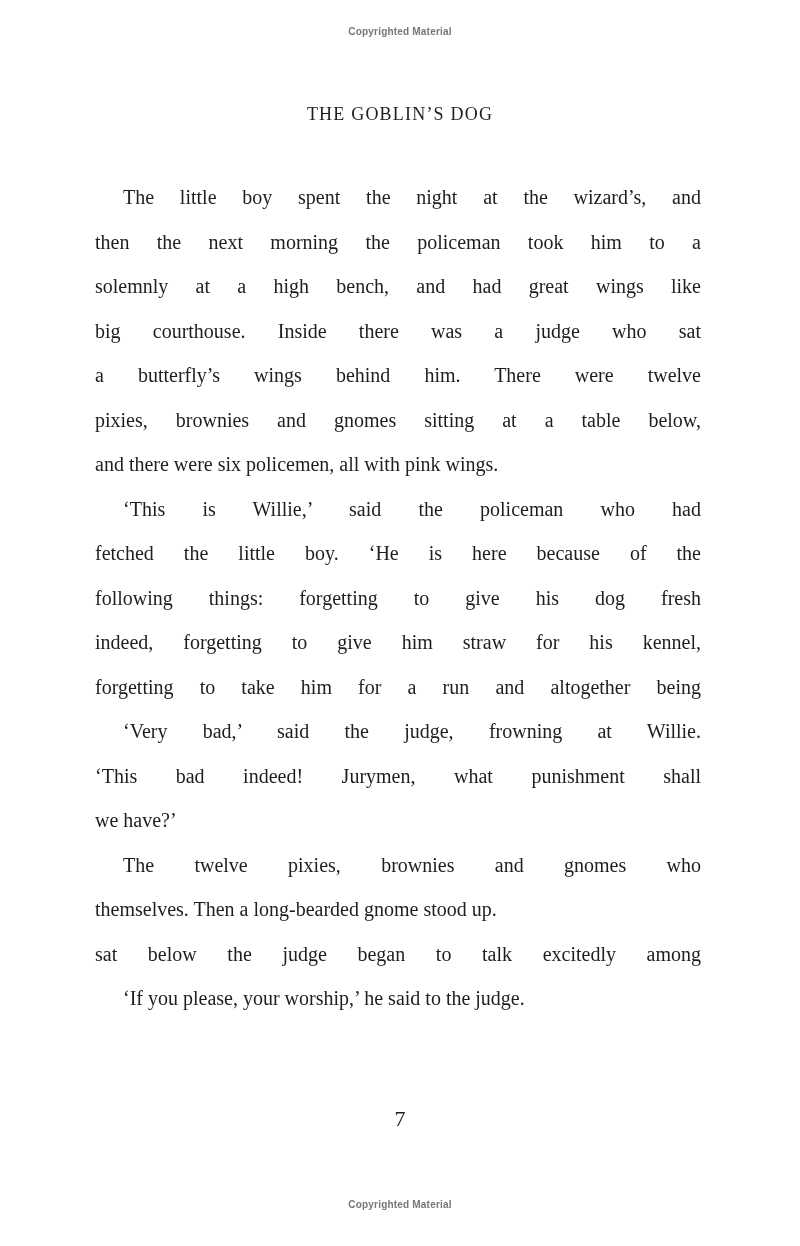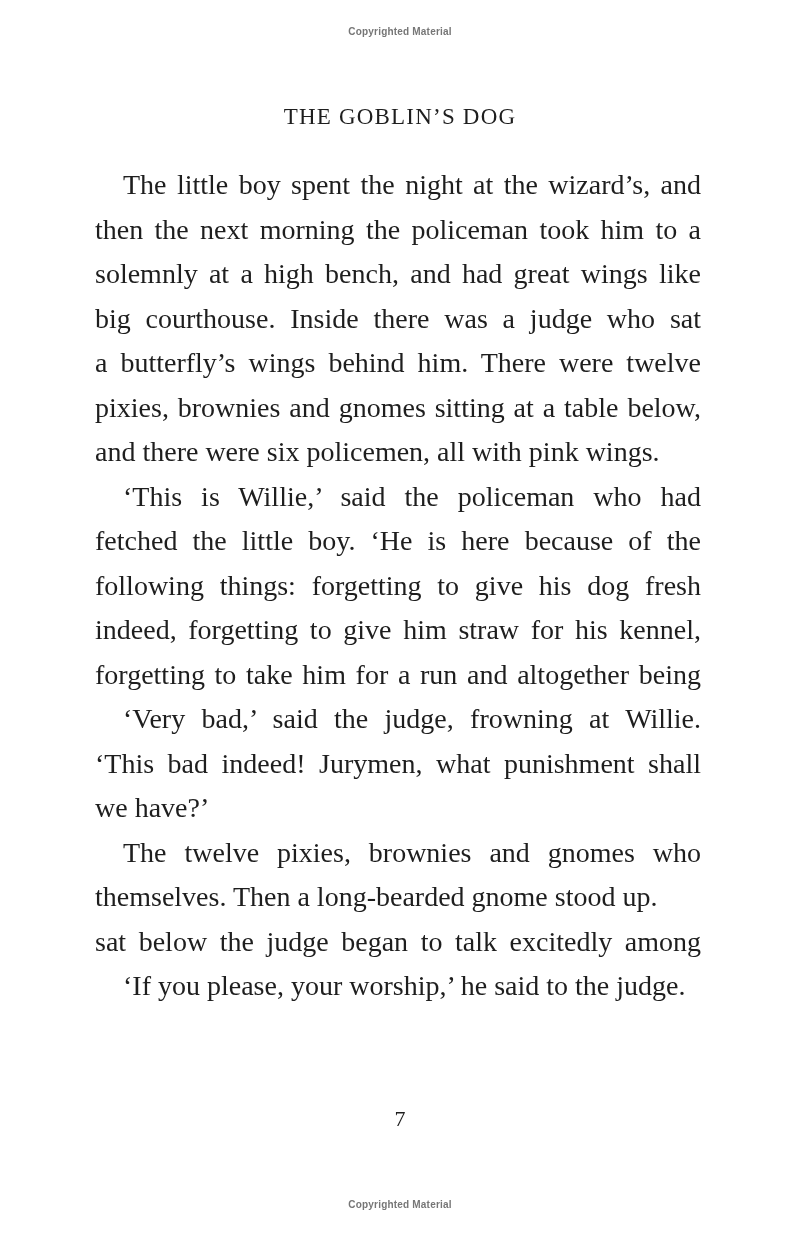--- a/index.html
+++ b/index.html
@@ -29,32 +29,32 @@
   }
   .copyright-notice.top { top: 26px; }
   .copyright-notice.bottom { top: 1199px; }
   .chapter-title {
     position: absolute;
     top: 104px;
     left: 0;
     width: 800px;
     text-align: center;
     font-family: "Liberation Serif", serif;
-    font-size: 23px;
+    font-size: 18px;
     font-weight: normal;
     letter-spacing: 1.2px;
     color: var(--text-color, #1e1e1e);
     white-space: nowrap;
   }
   .body-text {
     position: absolute;
-    top: 163px;
+    top: 175px;
     left: 95px;
     width: 606px;
-    font-size: 28px;
+    font-size: 20px;
     line-height: 44.5px;
   }
   .body-text .line {
     text-align: justify;
     text-align-last: justify;
     white-space: normal;
   }
   .body-text .line.first {
     text-indent: 28px;
   }

